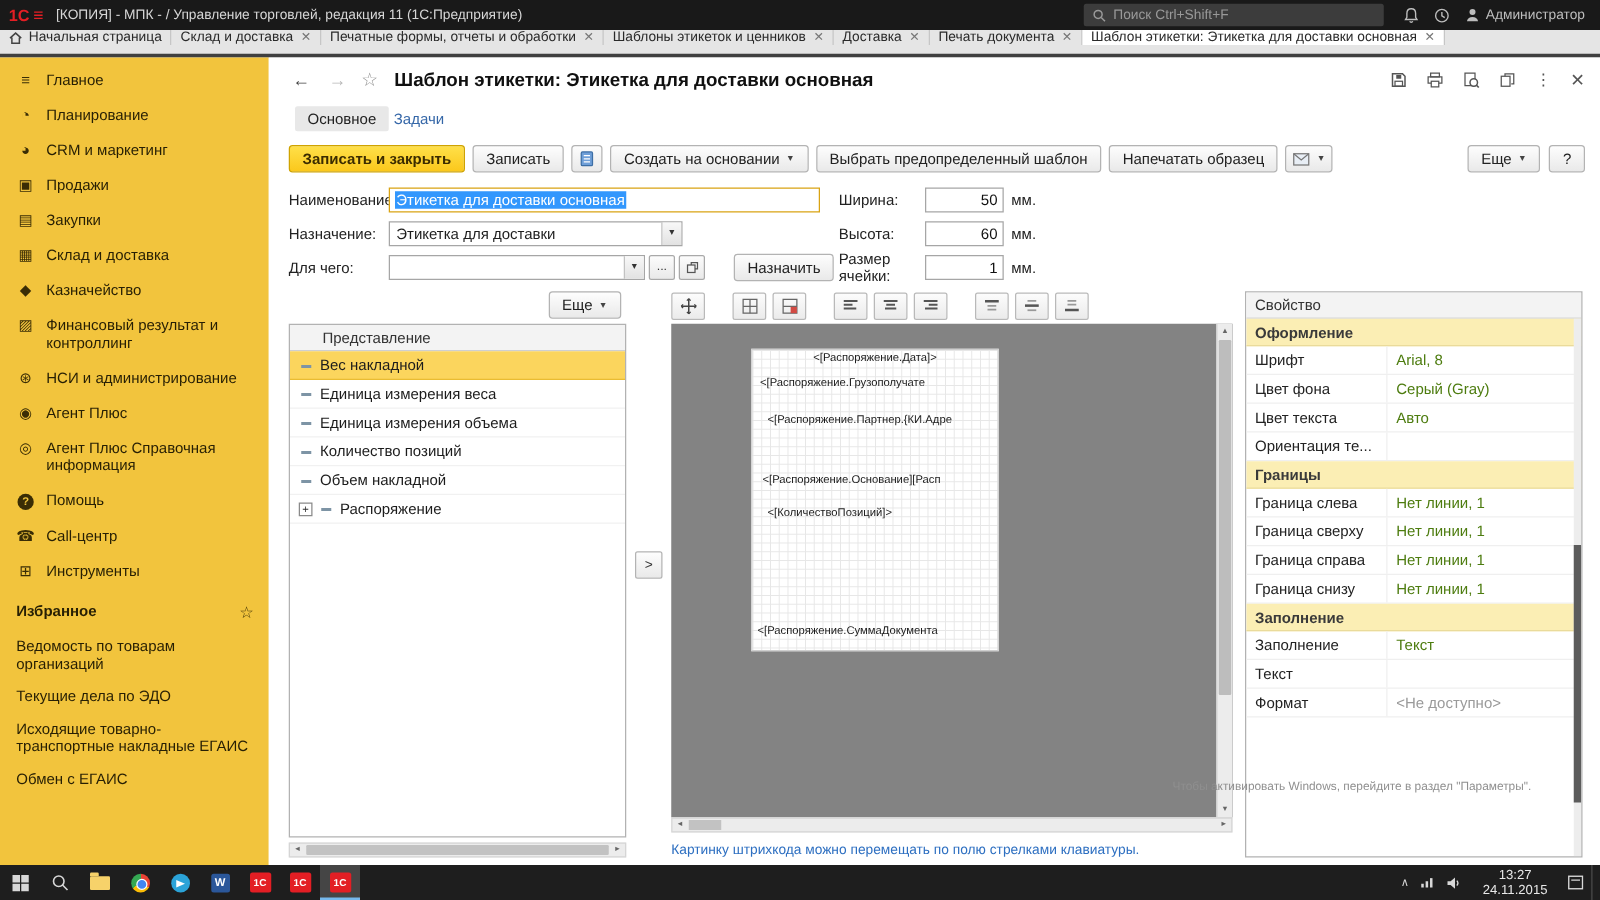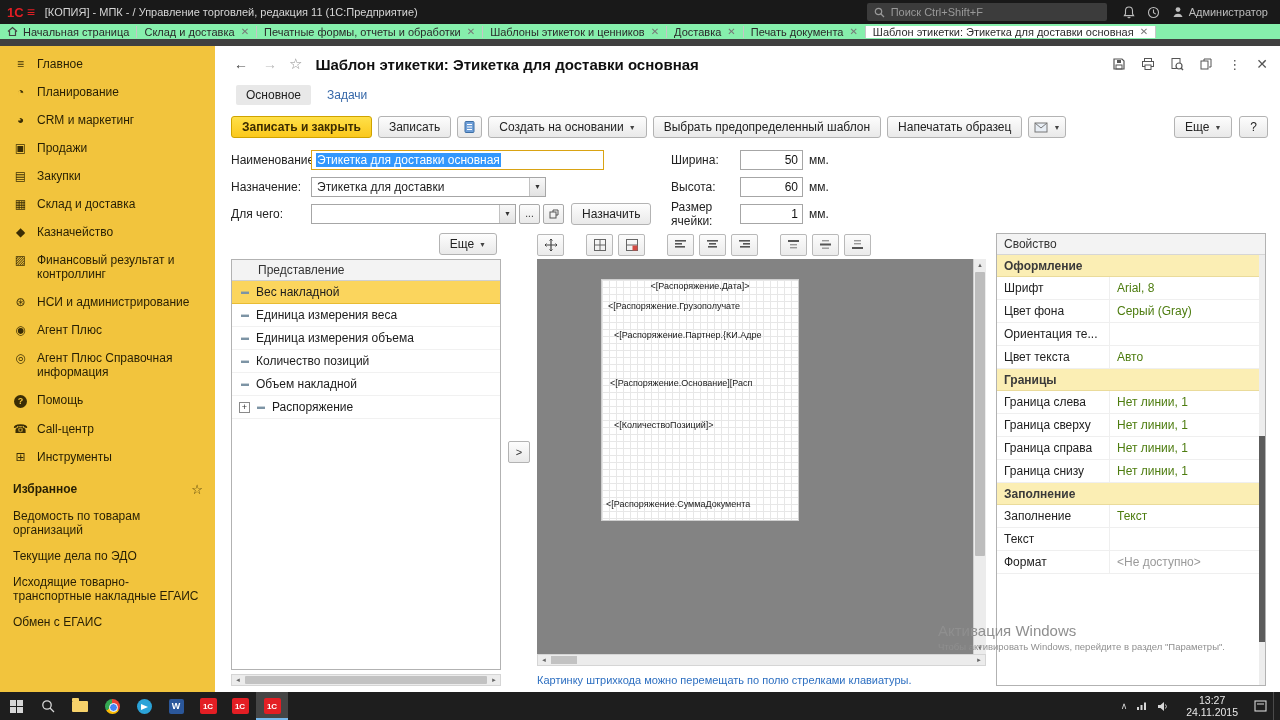--- a/index.html
+++ b/index.html
@@ -10,21 +10,21 @@
 
 .titlebar{height:24px;background:#191919;display:flex;align-items:center;color:#cfcfcf;flex:0 0 auto}
 .logo-1c{color:#e31e24;font-weight:bold;font-size:13px;margin:0 3px 0 7px}
 .logo-menu{color:#e31e24;font-size:14px;margin-right:10px;line-height:10px}
 .titlebar-title{font-size:11px;color:#d6d6d6;white-space:nowrap}
 .tb-search{margin-left:auto;display:flex;align-items:center;gap:6px;background:#3c3c3c;border-radius:2px;height:18px;width:240px;padding:0 7px;color:#999;font-size:11px}
 .tb-icons{display:flex;align-items:center;gap:12px;margin:0 12px 0 16px;color:#bdbdbd;font-size:11px}
 .tb-user{display:flex;align-items:center;gap:5px}
 
 
-.tabbar{height:22px;background:#86efac;display:flex;align-items:center;font-size:11px;color:#2a2a2a;border-bottom:7px solid #404040;overflow:hidden}
+.tabbar{height:22px;background:#e5e5e5;display:flex;align-items:flex-start;font-size:11px;color:#2a2a2a;border-bottom:3px solid #404040;overflow:hidden}
 .tab{display:flex;align-items:center;gap:5px;padding:0 7px;border-right:1px solid #c6c6c6;white-space:nowrap}
 .tab .x{color:#777;font-size:10px;margin-left:1px}
 .tab.active{background:#fff}
 
 
 .workspace{flex:1;display:flex;min-height:0}
 .sidebar{width:215px;background:#f2c43d;overflow:hidden;padding-top:4px;flex:0 0 auto}
 .side-item{display:flex;gap:9px;padding:7px 6px 7px 13px;line-height:14px;color:#271f04;align-items:flex-start;font-size:12px}
 .side-item .ico{width:15px;flex:0 0 15px;text-align:center;color:#3a2d05;font-size:12px;line-height:14px}
 .help-circle{display:inline-block;width:13px;height:13px;border-radius:50%;background:#3a2d05;color:#f2c43d;font-size:9px;line-height:13px;text-align:center;font-weight:bold}
@@ -36,39 +36,39 @@
 .main{flex:1;background:#fff;display:flex;flex-direction:column;min-width:0;position:relative}
 .page-header{height:36px;display:flex;align-items:center;padding:0 12px 0 16px;gap:9px;flex:0 0 auto}
 .nav-arrow{width:20px;height:18px;display:flex;align-items:center;justify-content:center;font-size:14px;color:#444}
 .nav-arrow.disabled{color:#b9b9b9}
 .star-icon{font-size:15px;color:#8f8f8f}
 .page-title{font-size:15px;font-weight:bold;color:#101010;margin-left:4px;white-space:nowrap}
 .header-icons{margin-left:auto;display:flex;gap:15px;align-items:center;color:#555}
 .hi{display:flex;align-items:center}
 .dots{font-size:13px;color:#555}
 .close-x{font-size:14px;color:#555}
-.nav-tabs{display:flex;gap:16px;padding:3px 0 6px 21px;align-items:center;flex:0 0 auto}
+.nav-tabs{display:flex;gap:4px;padding:3px 0 6px 21px;align-items:center;flex:0 0 auto}
 .nav-tab.active{background:#e8e8e8;padding:3px 10px;border-radius:2px;color:#222}
 .nav-tab.link{color:#3567a8}
 
 
 .cmdbar{display:flex;align-items:center;gap:6px;padding:5px 12px 8px 16px;flex:0 0 auto}
 .btn{background:linear-gradient(#fdfdfd,#e9e9e9);border:1px solid #b3b3b3;border-radius:3px;padding:3px 10px;font-size:12px;color:#222;display:flex;align-items:center;white-space:nowrap;height:22px}
 .btn.primary{background:linear-gradient(#ffe049,#fbc81c);border-color:#cfa300;font-weight:bold;color:#3b2c00}
 .btn.icon-btn{padding:3px 5px}
 .caret{font-size:7px;color:#444;margin-left:5px}
 .cmdbar-right{margin-left:auto;display:flex;gap:7px}
 
 
 .form{padding:0 0 4px 16px;flex:0 0 auto}
 .form-row{display:flex;align-items:center;height:27px}
 .f-label{width:80px;font-size:12px;color:#222}
 .f-controls{width:360px;display:flex;align-items:center;gap:3px}
 .inputbox{border:1px solid #a6a6a6;background:#fff;height:20px;display:flex;align-items:center;padding:0 4px;font-size:12px;color:#111}
-.name-input{width:293px;border-color:#d9a313}
+.name-input{width:345px;border-color:#d9a313}
 .selection{background:#3297fd;color:#fff;padding:0 1px;white-space:nowrap}
 .combo{display:flex;align-items:center;border:1px solid #a6a6a6;height:20px;background:#fff}
 .combo .val{flex:1;padding:0 5px;font-size:12px;white-space:nowrap;overflow:hidden}
 .dd{width:16px;height:18px;border-left:1px solid #c2c2c2;background:linear-gradient(#f8f8f8,#e2e2e2);display:flex;align-items:center;justify-content:center;font-size:7px;color:#333;flex:0 0 16px}
 .combo.w235{width:235px}
 .combo.w205{width:205px}
 .mini-btn{width:21px;height:20px;border:1px solid #a9a9a9;border-radius:2px;background:linear-gradient(#fcfcfc,#e9e9e9);display:flex;align-items:center;justify-content:center;font-size:10px;color:#333}
 .f-label2{width:69px;font-size:12px;color:#222}
 .num-input{width:63px;justify-content:flex-end}
 .unit{margin-left:6px;font-size:12px;color:#222}
@@ -402,21 +402,21 @@
                 <span class="val"></span>
                 <span class="dd">▼</span>
               </div>
             <button class="mini-btn">...</button>
             <button class="mini-btn">
                 <svg width="10" height="10" viewBox="0 0 10 10">
                   <rect x="1" y="3" width="6" height="6" fill="none" stroke="#555"></rect>
                   <path d="M4 3V1h5v5H7" fill="none" stroke="#555"></path>
                 </svg>
               </button>
-            <button class="btn" style="margin-left:4px">
+            <button class="btn" style="margin-left:20px">
                 <span>Назначить</span>
               </button>
           </div>
           <span class="f-label2">Размер ячейки:</span>
           <div class="inputbox num-input">
               <span>1</span>
             </div>
           <span class="unit">мм.</span>
         </div>
       </div>
@@ -537,21 +537,21 @@
                 </svg>
               </button>
           </div>
 
           <div class="canvas">
             <div class="sheet">
               <span class="ph" style="top:1px;left:50%;transform:translateX(-50%)">&lt;[Распоряжение.Дата]&gt;</span>
               <span class="ph" style="top:21px;left:6px">&lt;[Распоряжение.Грузополучате</span>
               <span class="ph" style="top:50px;left:12px">&lt;[Распоряжение.Партнер.{КИ.Адре</span>
               <span class="ph" style="top:98px;left:8px">&lt;[Распоряжение.Основание][Расп</span>
-              <span class="ph" style="top:140px;left:12px">&lt;[КоличествоПозиций]&gt;</span>
+              <span class="ph" style="top:125px;left:12px">&lt;[КоличествоПозиций]&gt;</span>
               <span class="ph" style="top:219px;left:4px">&lt;[Распоряжение.СуммаДокумента</span>
             </div>
             <div class="vscroll">
               <span class="arr u">▲</span>
               <div class="vthumb"></div>
               <span class="arr d">▼</span>
             </div>
           </div>
 
           <div class="ed-hscroll">
@@ -568,27 +568,27 @@
           <div class="prop-section">Оформление</div>
           <div class="prop-row">
               <span class="p-label">Шрифт</span>
               <span class="p-value">Arial, 8</span>
             </div>
           <div class="prop-row">
               <span class="p-label">Цвет фона</span>
               <span class="p-value">Серый (Gray)</span>
             </div>
           <div class="prop-row">
+              <span class="p-label">Цвет текста</span>
+              <span class="p-value">Авто</span>
+            </div>
+          <div class="prop-row">
               <span class="p-label">Ориентация те...</span>
               <span class="p-value"></span>
             </div>
-          <div class="prop-row">
-              <span class="p-label">Цвет текста</span>
-              <span class="p-value">Авто</span>
-            </div>
           <div class="prop-section">Границы</div>
           <div class="prop-row">
               <span class="p-label">Граница слева</span>
               <span class="p-value">Нет линии, 1</span>
             </div>
           <div class="prop-row">
               <span class="p-label">Граница сверху</span>
               <span class="p-value">Нет линии, 1</span>
             </div>
           <div class="prop-row">
@@ -616,21 +616,20 @@
           <div class="props-scroll">
               <div class="props-thumb"></div>
             </div>
         </div>
 
       </div>
     </div>
   </div>
 
   <div class="watermark">
-    <div class="w1">Активация Windows</div>
     <div class="w2">Чтобы активировать Windows, перейдите в раздел "Параметры".</div>
   </div>
 
   <div class="taskbar">
     <div class="task-icon">
         <svg width="15" height="15" viewBox="0 0 15 15">
           <rect x="1" y="1" width="6" height="6" fill="#d7d7d7"></rect>
           <rect x="8" y="1" width="6" height="6" fill="#d7d7d7"></rect>
           <rect x="1" y="8" width="6" height="6" fill="#d7d7d7"></rect>
           <rect x="8" y="8" width="6" height="6" fill="#d7d7d7"></rect>

